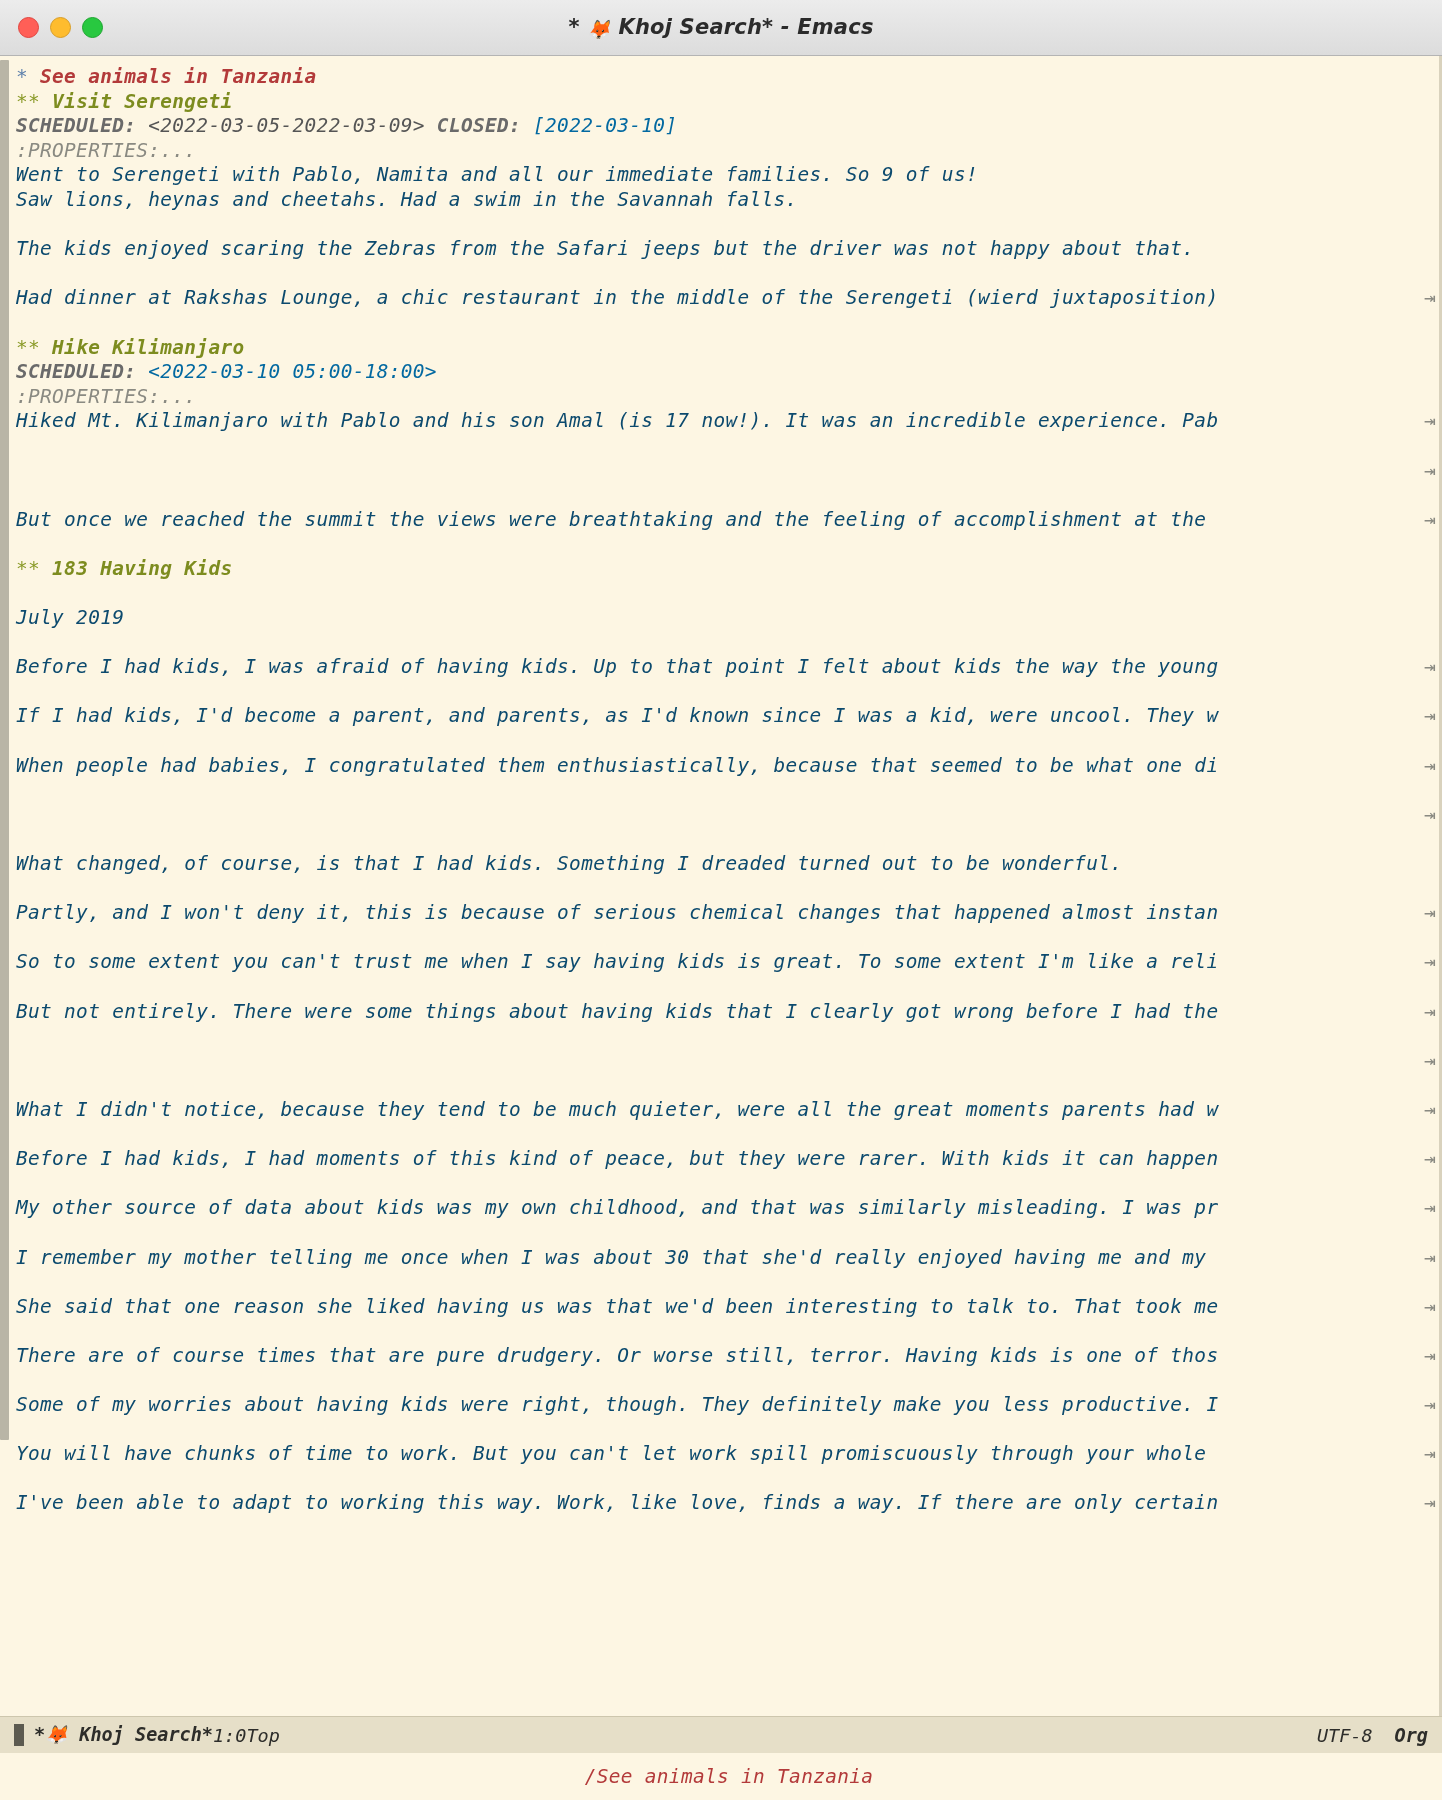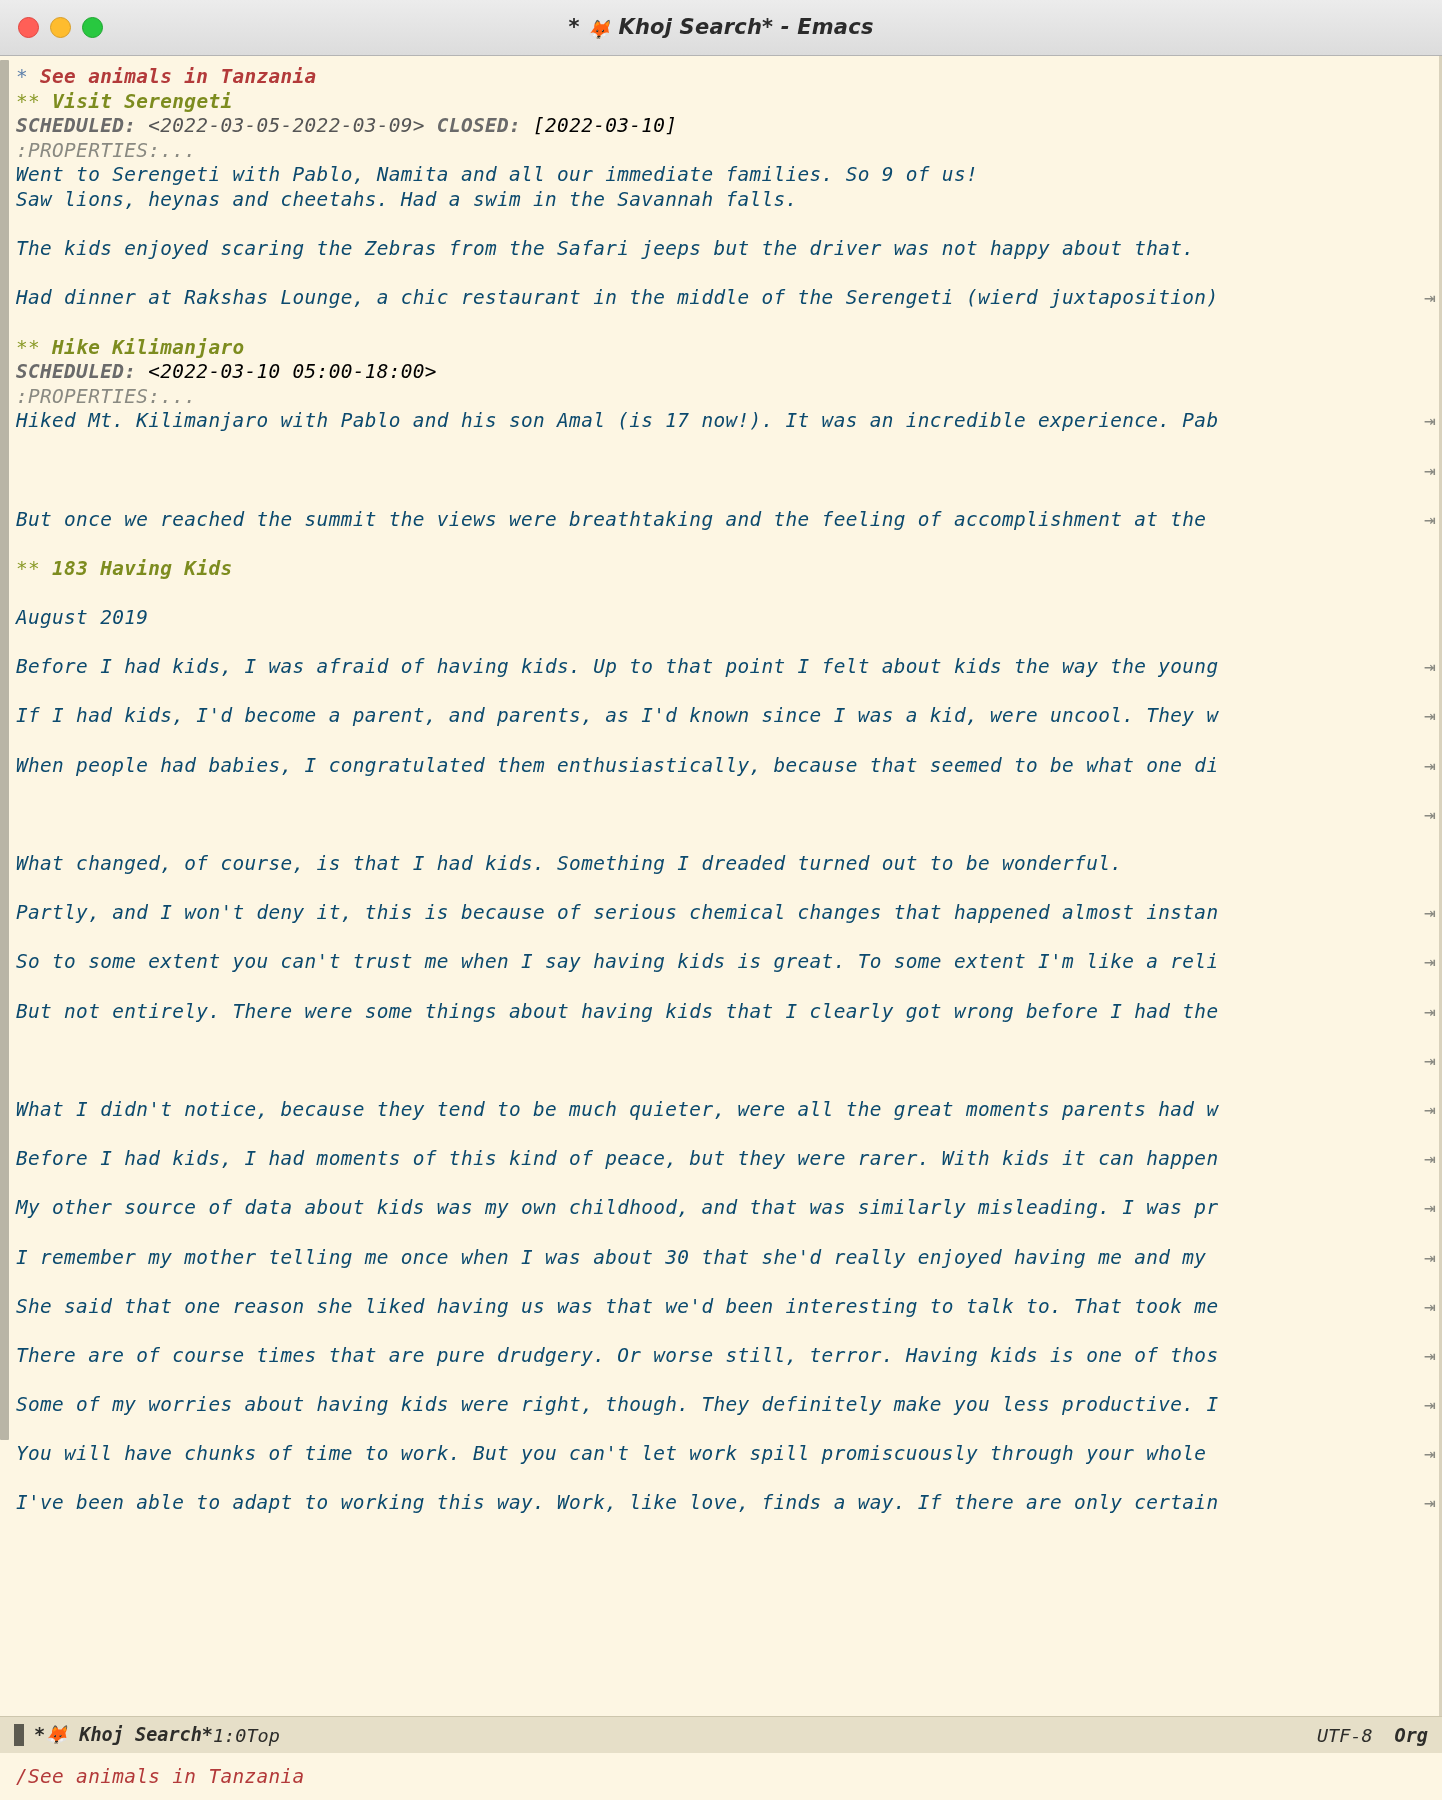--- a/index.html
+++ b/index.html
@@ -81,21 +81,21 @@
     height: 24.6px;
   }
   .line.blank { color: transparent; }
   
   .h1       { color: #b33a3a; font-weight: bold; }
   .h2       { color: #7d8c1f; font-weight: bold; }
   .h-star   { color: #5e81ac; }
   .h2-star  { color: #8a9a28; }
   .kw       { color: #6a6a6a; font-weight: bold; }
   .ts       { color: #555; }
-  .ts-link  { color: #000000; }
+  .ts-link  { color: #0369a1; }
   .props    { color: #8a8a82; }
   .body     { color: #0c4a6e; }
   
   .cont {
     position: absolute;
     right: 6px;
     top: 0;
     color: #8a8a82;
     font-size: 19.4px;
     line-height: 24.6px;
@@ -152,20 +152,21 @@
     height: 46px;
     min-height: 46px;
     background: #fdf6e3;
     color: #b33a3a;
     font-size: 19.4px;
     line-height: 46px;
     padding-left: 16px;
     white-space: pre;
     letter-spacing: 0.35px;
     border-top: 1px solid #fdf6e3;
+    text-align: center;
   }
 </style>
 </head>
 <body>
 
 <div class="window">
 
   <div class="titlebar">
     <div class="traffic">
       <span class="dot red"></span>
@@ -198,21 +199,21 @@
         <div class="line"><span class="kw">SCHEDULED:</span><span class="ts-link"> &lt;2022-03-10 05:00-18:00&gt;</span></div>
         <div class="line"><span class="props">:PROPERTIES:...</span></div>
         <div class="line"><span class="body">Hiked Mt. Kilimanjaro with Pablo and his son Amal (is 17 now!). It was an incredible experience. Pab</span><span class="cont">⇥</span></div>
         <div class="line blank"> </div>
         <div class="line"><span class="cont">⇥</span></div>
         <div class="line blank"> </div>
         <div class="line"><span class="body">But once we reached the summit the views were breathtaking and the feeling of accomplishment at the </span><span class="cont">⇥</span></div>
         <div class="line blank"> </div>
         <div class="line"><span class="h2-star">**</span><span class="h2"> 183 Having Kids</span></div>
         <div class="line blank"> </div>
-        <div class="line"><span class="body">August 2019</span></div>
+        <div class="line"><span class="body">July 2019</span></div>
         <div class="line blank"> </div>
         <div class="line"><span class="body">Before I had kids, I was afraid of having kids. Up to that point I felt about kids the way the young</span><span class="cont">⇥</span></div>
         <div class="line blank"> </div>
         <div class="line"><span class="body">If I had kids, I'd become a parent, and parents, as I'd known since I was a kid, were uncool. They w</span><span class="cont">⇥</span></div>
         <div class="line blank"> </div>
         <div class="line"><span class="body">When people had babies, I congratulated them enthusiastically, because that seemed to be what one di</span><span class="cont">⇥</span></div>
         <div class="line blank"> </div>
         <div class="line"><span class="cont">⇥</span></div>
         <div class="line blank"> </div>
         <div class="line"><span class="body">What changed, of course, is that I had kids. Something I dreaded turned out to be wonderful.</span></div>

